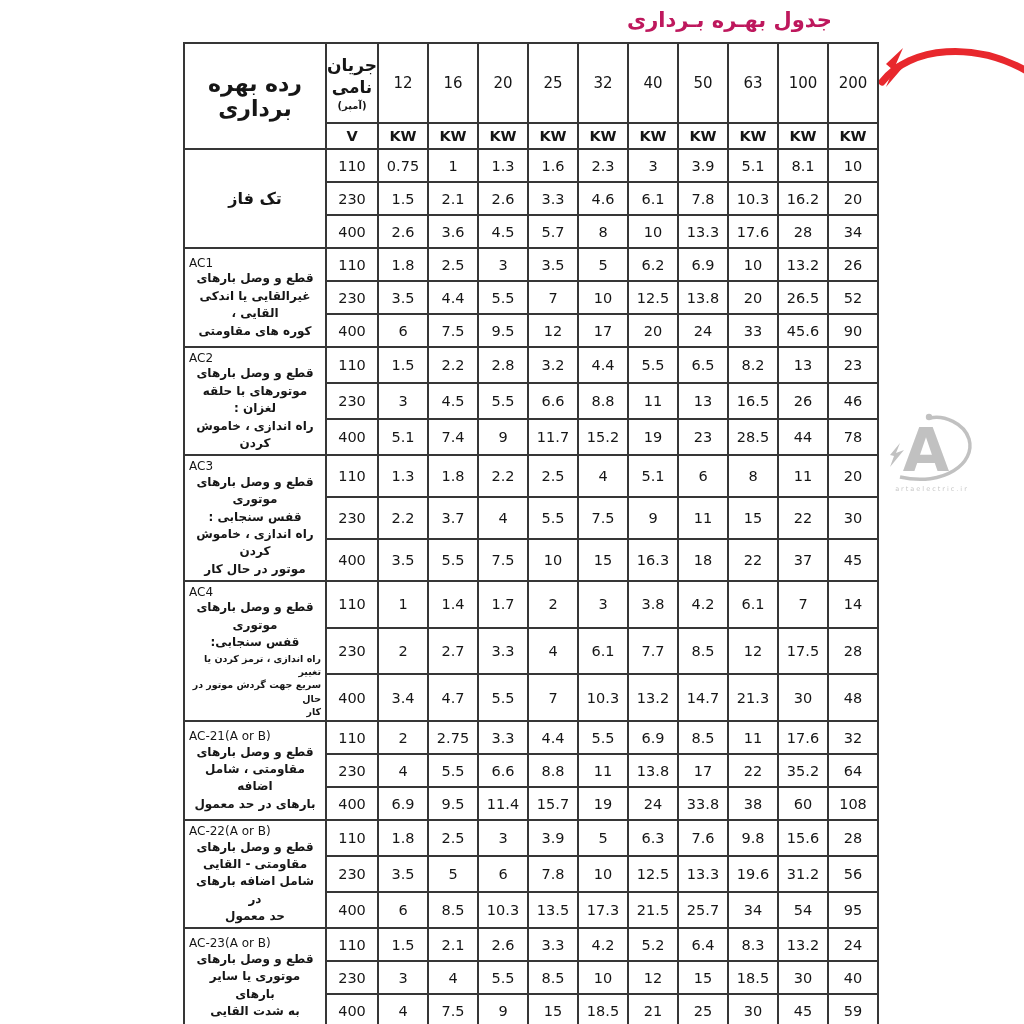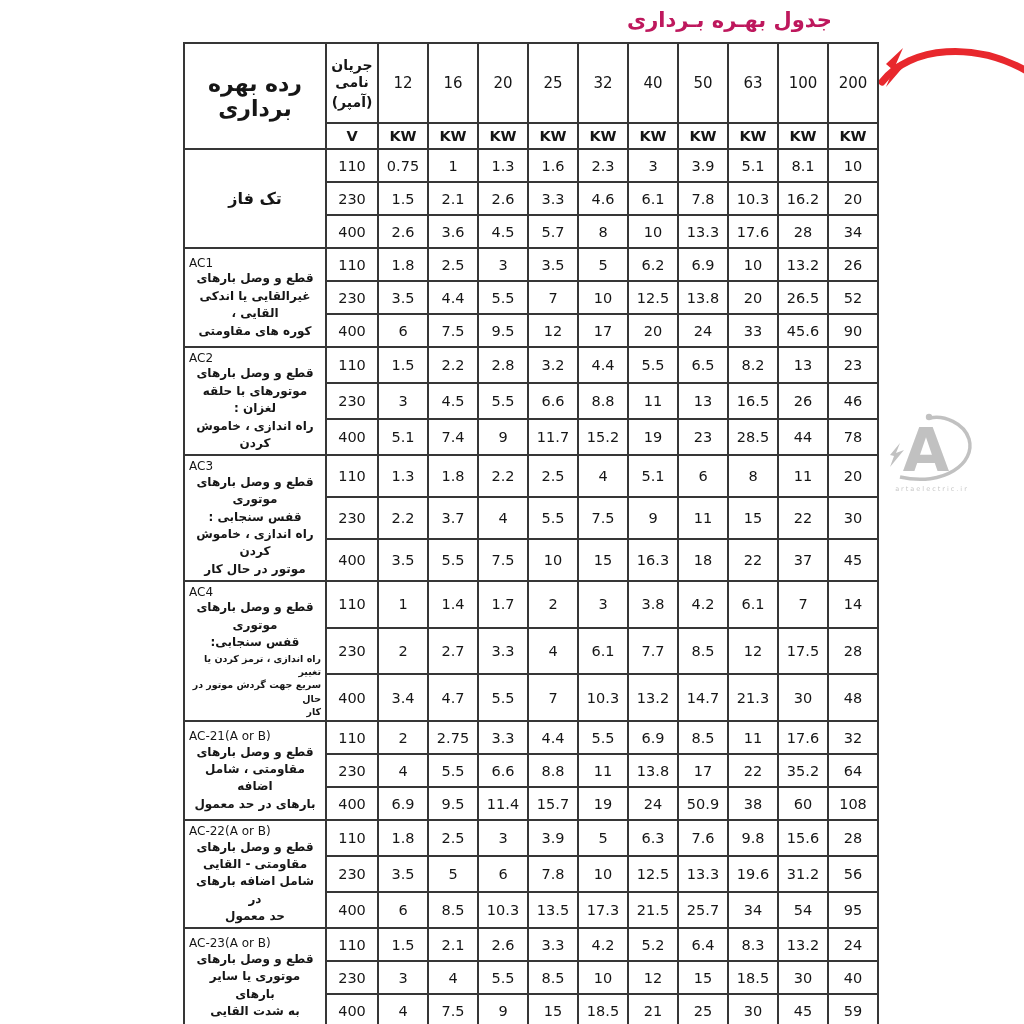--- a/index.html
+++ b/index.html
@@ -17,22 +17,22 @@
     border-collapse:collapse;table-layout:fixed;background:#fff;
   }
   table.spec th, table.spec td{
     border:2px solid #363636;padding:0;text-align:center;vertical-align:middle;
     color:#161616;overflow:hidden;
   }
   tr.h1{height:80px;}
   tr.h2{height:26px;}
   tbody tr{height:33px;}
   .cat-head{font-size:22px;font-weight:bold;direction:rtl;}
-  .cur-head .l1,.cur-head .l2{font-size:14px;font-weight:bold;direction:rtl;line-height:1.25;}
-  .cur-head .l3{font-size:14px;direction:rtl;margin-top:2px;}
+  .cur-head .l1,.cur-head .l2{font-size:17px;font-weight:bold;direction:rtl;line-height:1.25;}
+  .cur-head .l3{font-size:10px;direction:rtl;margin-top:2px;}
   .amp-head{font-size:15px;font-weight:500;}
   .v-head,.kw-head{font-size:14.5px;font-weight:600;}
   .v-cell{font-size:14.5px;margin-top:11px;}
   .kw-cell{font-size:14.5px;}
   .cat-cell{vertical-align:top;}
   .cat-wrap{display:flex;flex-direction:column;height:100%;box-sizing:border-box;padding:2px 4px;}
   .cat-wrap.center-only{justify-content:center;}
   .cat-title{font-size:16px;font-weight:bold;direction:rtl;text-align:center;}
   .cat-code{font-size:12px;text-align:left;direction:ltr;line-height:1.2;padding-top:1px;}
   .cat-desc{font-size:12px;font-weight:bold;direction:rtl;text-align:center;line-height:1.45;}
@@ -392,21 +392,21 @@
         <td class="kw-cell">64</td>
       </tr>
       <tr>
         <td class="v-cell">400</td>
         <td class="kw-cell">6.9</td>
         <td class="kw-cell">9.5</td>
         <td class="kw-cell">11.4</td>
         <td class="kw-cell">15.7</td>
         <td class="kw-cell">19</td>
         <td class="kw-cell">24</td>
-        <td class="kw-cell">50.9</td>
+        <td class="kw-cell">33.8</td>
         <td class="kw-cell">38</td>
         <td class="kw-cell">60</td>
         <td class="kw-cell">108</td>
       </tr>
       <tr>
         <td class="cat-cell" rowspan="3">
           <div class="cat-wrap">
             <div class="cat-code">AC-22(A or B)</div>
             <div class="cat-spacer"></div>
             <div class="cat-desc">قطع و وصل بارهای</div>

